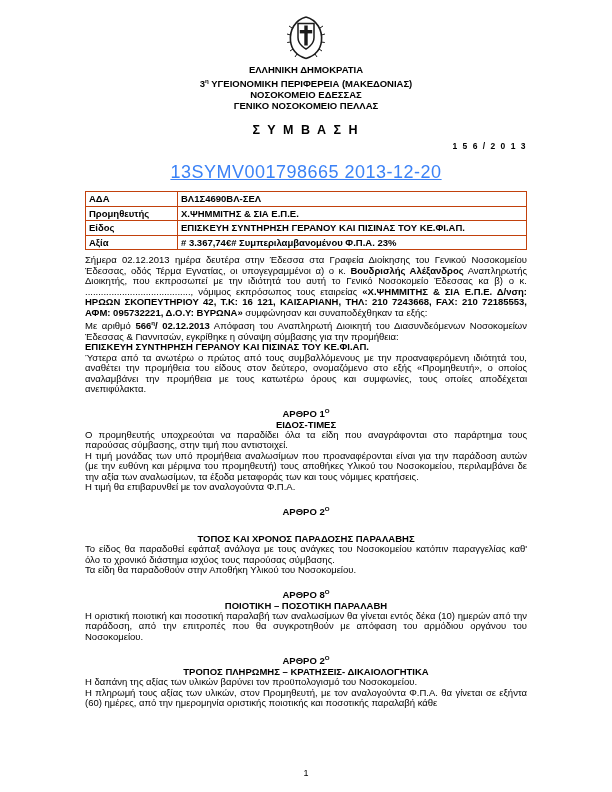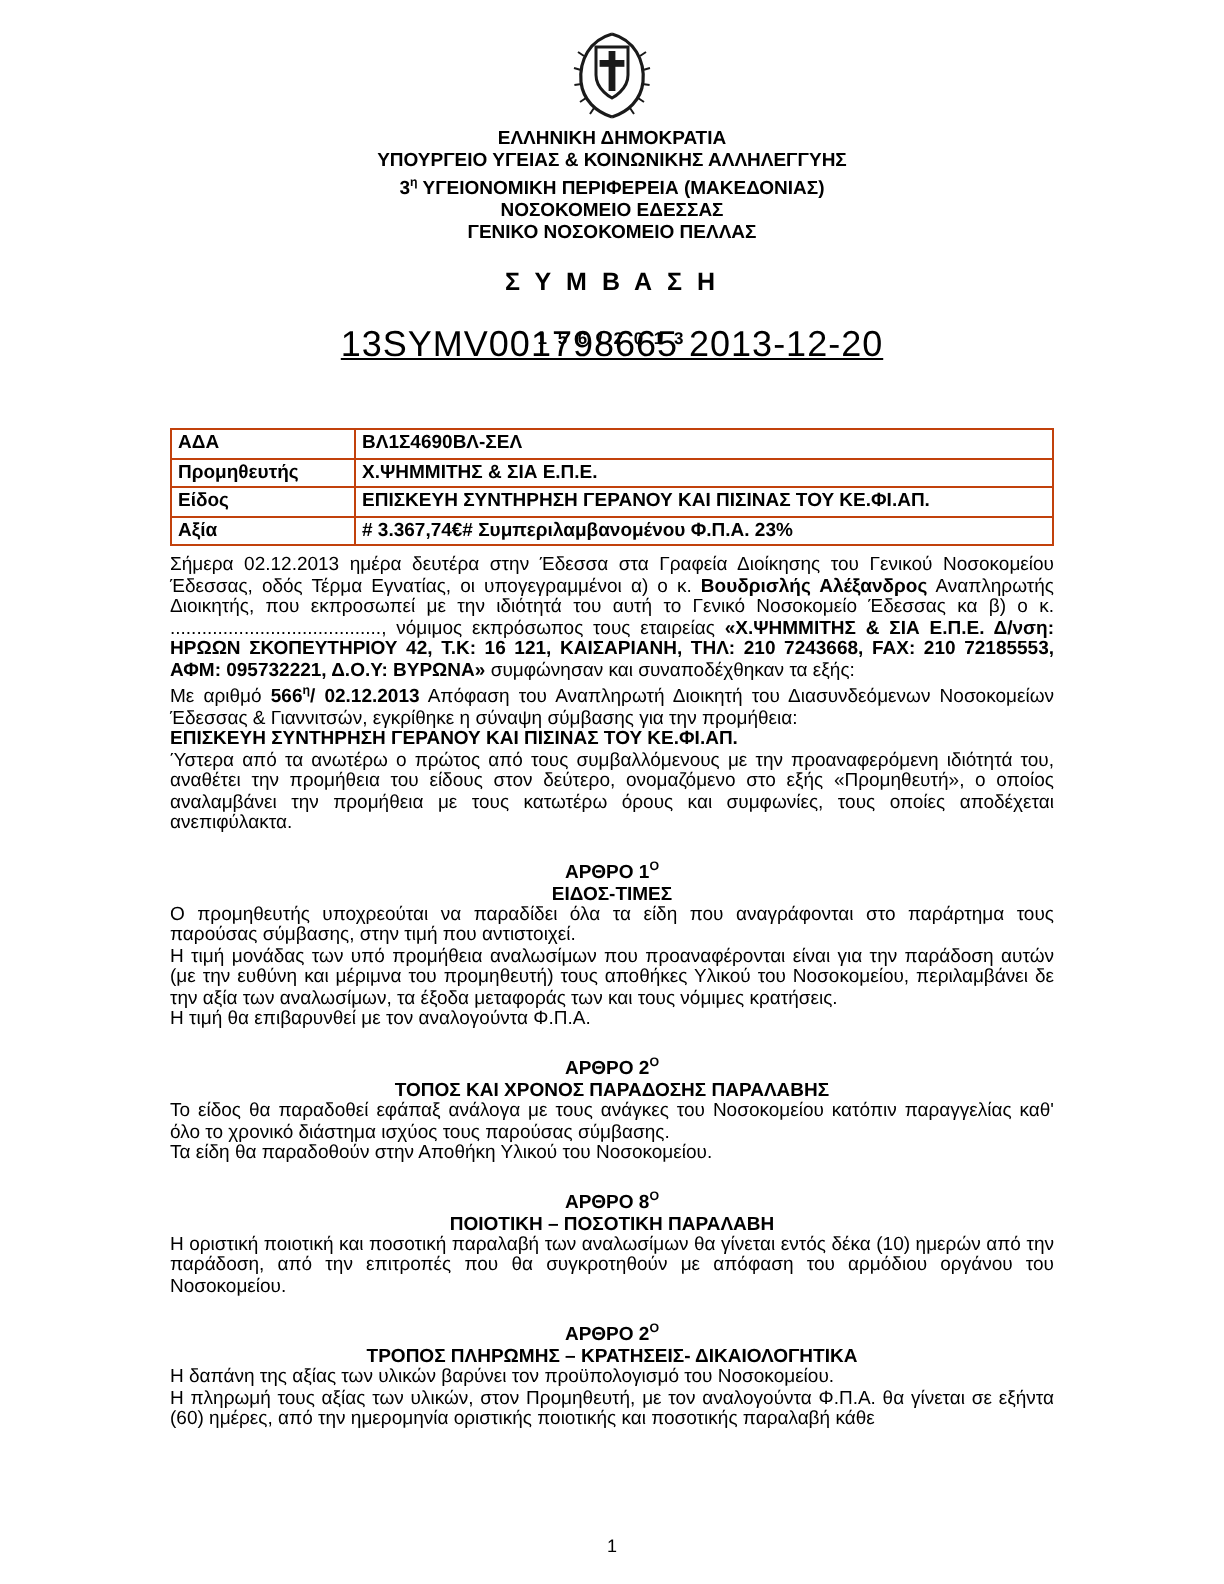--- a/index.html
+++ b/index.html
@@ -28,34 +28,34 @@
     line-height: 11px;
   }
   .doc-title {
     text-align: center;
     font-weight: bold;
     font-size: 12.5px;
     letter-spacing: 2px;
     margin-top: 12px;
   }
   .doc-number {
-    text-align: center;
+    text-align: right;
     font-weight: bold;
     font-size: 8.5px;
     letter-spacing: 1.5px;
-    margin-top: 16px;
+    margin-top: 4px;
   }
   .watermark {
     position: absolute;
     left: 0;
     top: 162px;
     width: 612px;
     text-align: center;
     font-size: 18px;
-    color: #000000;
+    color: #3b82f6;
     letter-spacing: 0.5px;
     text-decoration: underline;
     z-index: 2;
     white-space: nowrap;
   }
   .info-table {
     width: 100%;
     border-collapse: collapse;
     font-size: 9.5px;
     font-weight: bold;
@@ -106,21 +106,20 @@
     <svg class="emblem" width="42" height="46" viewBox="0 0 42 46">
       <path d="M21 3 C10 6 4.5 16 5.5 27 C6.5 36 13 42 21 44.5" fill="none" stroke="#1a1a1a" stroke-width="1.6"></path>
       <path d="M21 3 C32 6 37.5 16 36.5 27 C35.5 36 29 42 21 44.5" fill="none" stroke="#1a1a1a" stroke-width="1.6"></path>
       <path d="M7 14 l-3 -2 M5.5 21 l-3.5 -1 M5.8 28 l-3.6 0.5 M8 35 l-3 2 M12 40 l-2 3 M35 14 l3 -2 M36.5 21 l3.5 -1 M36.2 28 l3.6 0.5 M34 35 l3 2 M30 40 l2 3" stroke="#1a1a1a" stroke-width="1"></path>
       <path d="M13 9.5 h16 v14 c0 7.5 -8 11.5 -8 11.5 c0 0 -8 -4 -8 -11.5 z" fill="#ffffff" stroke="#1a1a1a" stroke-width="1.5"></path>
       <rect x="19.3" y="11.5" width="3.4" height="20" fill="#1a1a1a"></rect>
       <rect x="14.8" y="16" width="12.4" height="3.4" fill="#1a1a1a"></rect>
     </svg>
 
     <div class="hdr">ΕΛΛΗΝΙΚΗ ΔΗΜΟΚΡΑΤΙΑ</div>
-    <div class="hdr">ΥΠΟΥΡΓΕΙΟ ΥΓΕΙΑΣ &amp; ΚΟΙΝΩΝΙΚΗΣ ΑΛΛΗΛΕΓΓΥΗΣ</div>
     <div class="hdr"><span>3</span><span class="sup">η</span><span> ΥΓΕΙΟΝΟΜΙΚΗ ΠΕΡΙΦΕΡΕΙΑ (ΜΑΚΕΔΟΝΙΑΣ)</span></div>
     <div class="hdr">ΝΟΣΟΚΟΜΕΙΟ ΕΔΕΣΣΑΣ</div>
     <div class="hdr">ΓΕΝΙΚΟ ΝΟΣΟΚΟΜΕΙΟ ΠΕΛΛΑΣ</div>
 
     <div class="doc-title">Σ Υ Μ Β Α Σ Η</div>
     <div class="doc-number">1 5 6 / 2 0 1 3</div>
 
     <table class="info-table">
       <tbody>
           <tr>
@@ -148,21 +147,21 @@
 
     <p class="para">Ύστερα από τα ανωτέρω ο πρώτος από τους συμβαλλόμενους με την προαναφερόμενη ιδιότητά του, αναθέτει την προμήθεια του είδους στον δεύτερο, ονομαζόμενο στο εξής «Προμηθευτή», ο οποίος αναλαμβάνει την προμήθεια με τους κατωτέρω όρους και συμφωνίες, τους οποίες αποδέχεται ανεπιφύλακτα.</p>
 
     <div class="article-head"><span>ΑΡΘΡΟ 1</span><span class="sup">Ο</span></div>
     <div class="article-head" style="margin-top:0;">ΕΙΔΟΣ-ΤΙΜΕΣ</div>
     <p class="para">Ο προμηθευτής υποχρεούται να παραδίδει όλα τα είδη που αναγράφονται στο παράρτημα τους παρούσας σύμβασης, στην τιμή που αντιστοιχεί.</p>
     <p class="para">Η τιμή μονάδας των υπό προμήθεια αναλωσίμων που προαναφέρονται είναι για την παράδοση αυτών (με την ευθύνη και μέριμνα του προμηθευτή)  τους αποθήκες Υλικού του Νοσοκομείου, περιλαμβάνει δε την αξία των αναλωσίμων, τα έξοδα μεταφοράς των και τους νόμιμες κρατήσεις.</p>
     <p class="para">Η τιμή θα επιβαρυνθεί με τον αναλογούντα Φ.Π.Α.</p>
 
     <div class="article-head"><span>ΑΡΘΡΟ 2</span><span class="sup">Ο</span></div>
-    <div class="article-head" style="margin-top:0;">ΤΟΠΟΣ ΚΑΙ ΧΡΟΝΟΣ ΠΑΡΑΔΟΣΗΣ ΠΑΡΑΛΑΒΗΣ</div>
+    <div class="article-head" style="margin-top:16px;">ΤΟΠΟΣ ΚΑΙ ΧΡΟΝΟΣ ΠΑΡΑΔΟΣΗΣ ΠΑΡΑΛΑΒΗΣ</div>
     <p class="para">Το είδος θα παραδοθεί εφάπαξ ανάλογα με τους ανάγκες του Νοσοκομείου κατόπιν παραγγελίας καθ' όλο το χρονικό διάστημα ισχύος τους παρούσας σύμβασης.</p>
     <p class="para">Τα είδη θα παραδοθούν στην Αποθήκη Υλικού του Νοσοκομείου.</p>
 
     <div class="article-head"><span>ΑΡΘΡΟ 8</span><span class="sup">Ο</span></div>
     <div class="article-head" style="margin-top:0;">ΠΟΙΟΤΙΚΗ – ΠΟΣΟΤΙΚΗ ΠΑΡΑΛΑΒΗ</div>
     <p class="para">Η οριστική ποιοτική και ποσοτική παραλαβή των αναλωσίμων θα γίνεται εντός δέκα (10) ημερών από την παράδοση, από την επιτροπές που θα συγκροτηθούν με απόφαση του αρμόδιου οργάνου του Νοσοκομείου.</p>
 
     <div class="article-head"><span>ΑΡΘΡΟ 2</span><span class="sup">Ο</span></div>
     <div class="article-head" style="margin-top:0;">ΤΡΟΠΟΣ ΠΛΗΡΩΜΗΣ – ΚΡΑΤΗΣΕΙΣ- ΔΙΚΑΙΟΛΟΓΗΤΙΚΑ</div>
     <p class="para">Η δαπάνη της αξίας των υλικών βαρύνει τον προϋπολογισμό του Νοσοκομείου.</p>

